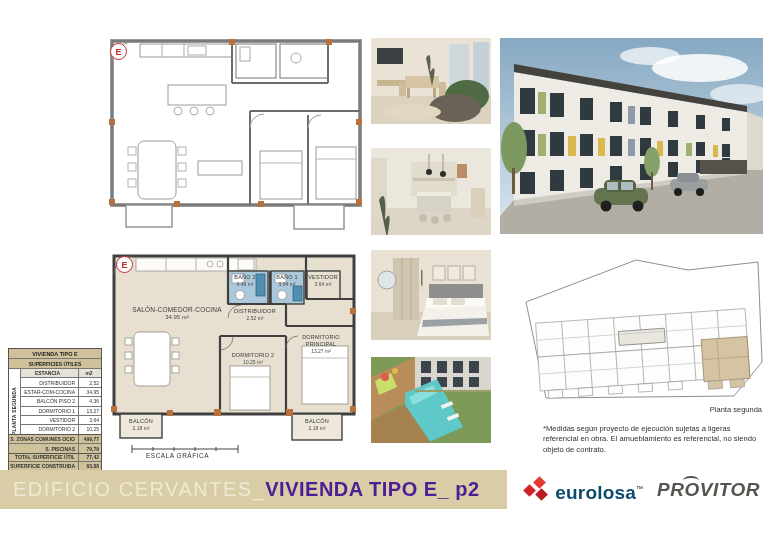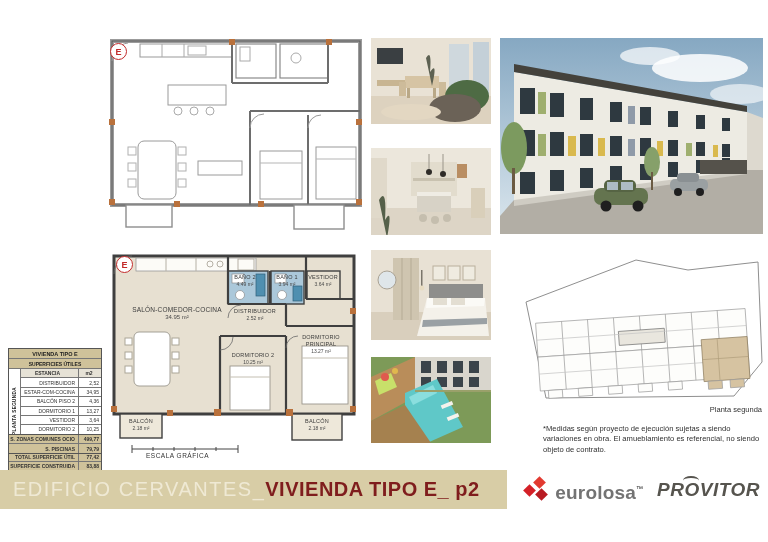--- a/index.html
+++ b/index.html
@@ -33,29 +33,29 @@
   
   .photo{position:absolute;overflow:hidden;background:#ddd;}
   .photo svg{display:block;}
   
   .siteplan-caption{position:absolute;font-size:7.5px;color:#333;}
   .disclaimer{position:absolute;left:543px;top:424px;width:224px;font-size:7.6px;line-height:1.35;color:#2f2f2f;}
   
   .footer{position:absolute;left:0;top:470px;width:768px;height:39px;display:flex;}
   .footer-tan{width:507px;height:100%;background:#d8cda6;display:flex;align-items:center;padding-left:13px;box-sizing:border-box;white-space:nowrap;}
   .ft-project{color:#efe9d4;font-size:20px;letter-spacing:1.5px;}
-  .ft-unit{color:#7f1d1d;font-size:20px;font-weight:bold;letter-spacing:.5px;text-align:right;}
+  .ft-unit{color:#4c1d95;font-size:20px;font-weight:bold;letter-spacing:.5px;text-align:right;}
   .footer-white{flex:1;height:100%;background:#fff;display:flex;align-items:center;justify-content:flex-end;padding-right:8px;gap:14px;}
   .logo1{display:flex;align-items:flex-end;gap:5px;}
   .logo1-icon{position:relative;width:26px;height:26px;}
   .sq{position:absolute;width:9px;height:9px;background:#d42027;transform:rotate(45deg);}
   .sq1{left:1px;top:9px;}
   .sq2{left:11px;top:1px;background:#e23a30;}
   .sq3{left:13px;top:13px;background:#b81b22;}
-  .logo1-text{font-size:19px;font-weight:bold;color:#737373;letter-spacing:.2px;line-height:1;}
+  .logo1-text{font-size:19px;font-weight:bold;color:#0c4a6e;letter-spacing:.2px;line-height:1;}
   .logo1-tm{font-size:7px;color:#111;position:relative;top:-8px;}
   .logo2{font-size:19px;font-weight:bold;font-style:italic;color:#56544e;letter-spacing:.5px;line-height:1;text-align:right;}
   .logo2 .o-arc{position:relative;display:inline-block;}
   .o-arc::before{content:"";position:absolute;left:-2px;top:-4px;width:16px;height:7px;
                  border-top:2px solid #56544e;border-radius:50% 50% 0 0;}
 </style>
 </head>
 <body>
 
 <div class="sheet">
@@ -494,21 +494,21 @@
         <rect x="86" y="140" width="14" height="8"></rect>
           <rect x="116" y="140" width="14" height="8"></rect>
         <rect x="146" y="140" width="14" height="8"></rect>
         <rect x="186" y="142" width="14" height="8" fill="#d6c3a1"></rect>
           <rect x="208" y="142" width="14" height="8" fill="#d6c3a1"></rect>
       </g>
     </svg>
     <div class="siteplan-caption" style="right:4px;bottom:2px;position:absolute;">Planta segunda</div>
   </div>
 
-  <div class="disclaimer">*Medidas según proyecto de ejecución sujetas a siendo variaciones en obra. El amueblamiento es referencial, no siendo objeto de contrato.</div>
+  <div class="disclaimer">*Medidas según proyecto de ejecución sujetas a ligeras referencial en obra. El amueblamiento es referencial, no siendo objeto de contrato.</div>
 
   <div class="footer">
     <div class="footer-tan">
       <span class="ft-project">EDIFICIO CERVANTES_</span>
       <span class="ft-unit">VIVIENDA TIPO E_ p2</span>
     </div>
     <div class="footer-white">
       <div class="logo1">
         <div class="logo1-icon">
           <div class="sq sq1"></div>

